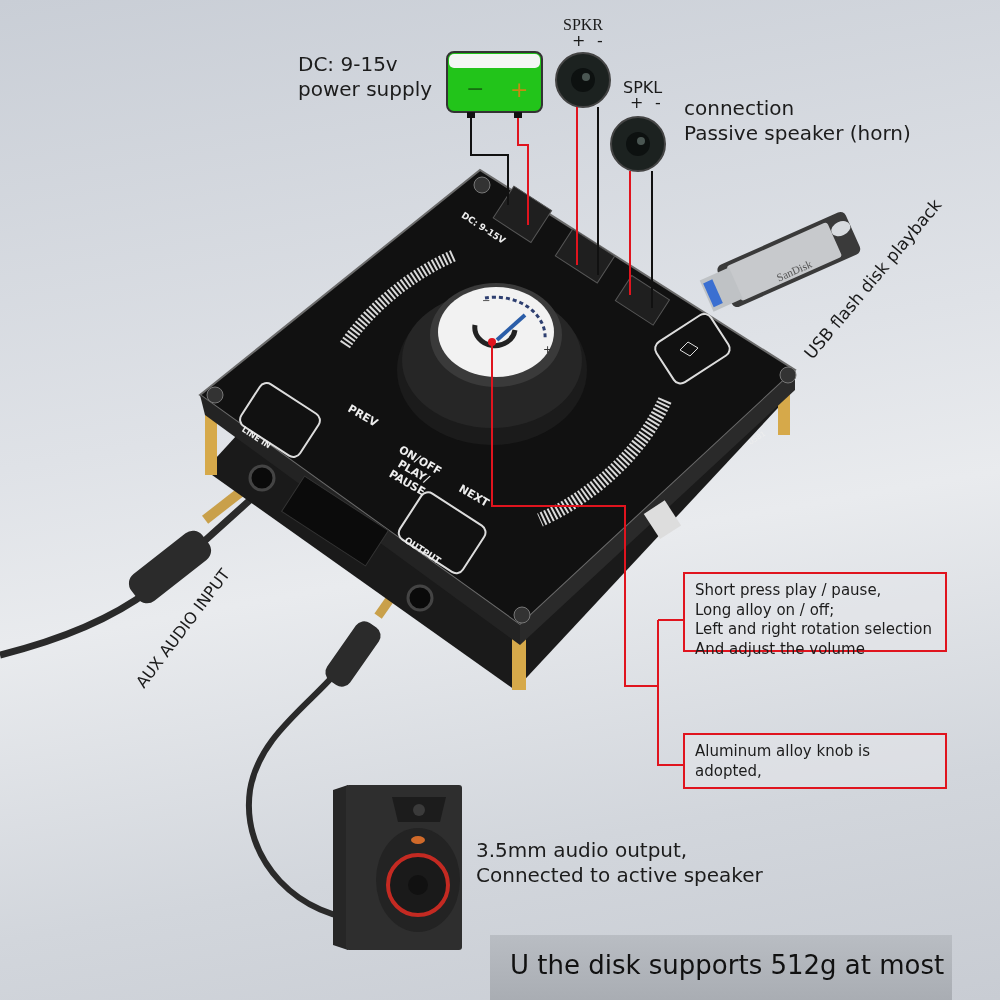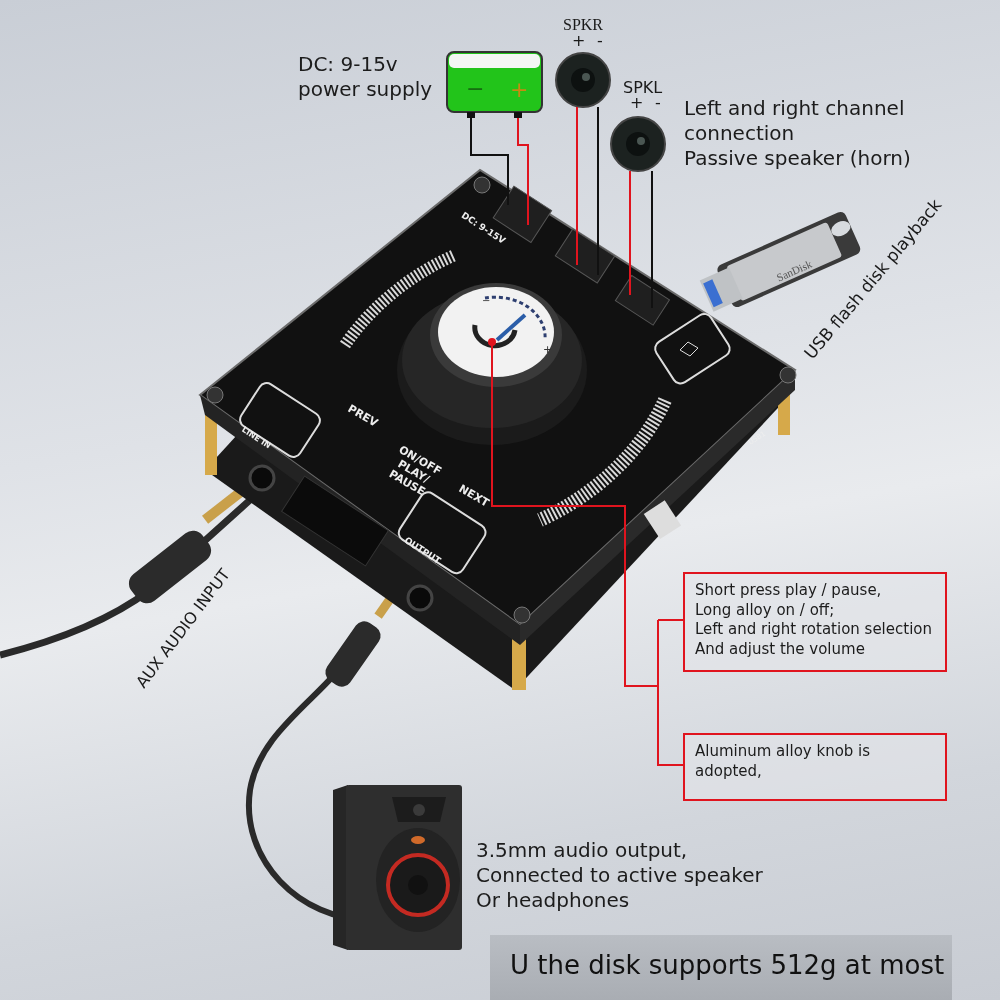--- a/index.html
+++ b/index.html
@@ -133,21 +133,20 @@
 
 <div class="abs" style="left:563px;top:16px;font-size:16px;font-family:Liberation Serif, serif;">SPKR</div>
 <div class="abs" style="left:572px;top:31px;font-size:16px;">+</div>
 <div class="abs" style="left:597px;top:31px;font-size:16px;">-</div>
 
 <div class="abs" style="left:623px;top:78px;font-size:16px;">SPKL</div>
 <div class="abs" style="left:630px;top:93px;font-size:16px;">+</div>
 <div class="abs" style="left:655px;top:93px;font-size:16px;">-</div>
 
 <div class="abs lbl" style="left:684px;top:96px;">
-  <div>Left and right channel</div>
   <div>connection</div>
   <div>Passive speaker (horn)</div>
 </div>
 
 <div class="rot" style="left:800px;top:350px;transform:rotate(-50deg);font-size:17px;">USB flash disk playback</div>
 
 <div class="rot" style="left:465px;top:210px;transform:rotate(33deg);font-size:9px;color:#eee;font-weight:bold;">DC: 9-15V</div>
 <div class="rot" style="left:352px;top:402px;transform:rotate(30deg);font-size:11px;color:#eee;font-weight:bold;">PREV</div>
 <div class="rot" style="left:403px;top:443px;transform:rotate(30deg);font-size:11px;color:#eee;font-weight:bold;line-height:13px;text-align:center;">
   <div>ON/OFF</div>
@@ -156,31 +155,30 @@
 </div>
 <div class="rot" style="left:463px;top:482px;transform:rotate(30deg);font-size:11px;color:#eee;font-weight:bold;">NEXT</div>
 <div class="rot" style="left:245px;top:425px;transform:rotate(33deg);font-size:8px;color:#eee;font-weight:bold;">LINE IN</div>
 <div class="rot" style="left:408px;top:535px;transform:rotate(33deg);font-size:9px;color:#eee;font-weight:bold;">OUTPUT</div>
 <div class="rot" style="left:747px;top:440px;transform:rotate(-33deg);font-size:7px;color:#eee;">USB1</div>
 <div class="abs" style="left:482px;top:295px;font-size:10px;color:#333;">−</div>
 <div class="abs" style="left:543px;top:343px;font-size:11px;color:#333;">+</div>
 
 <div class="rot" style="left:132px;top:680px;transform:rotate(-53deg);font-size:16px;">AUX AUDIO INPUT</div>
 
-<div class="callout small" style="left:683px;top:572px;width:264px;height:100px;">
+<div class="callout small" style="left:683px;top:572px;width:264px;height:80px;">
   <div>Short press play / pause,</div>
   <div>Long alloy on / off;</div>
   <div>Left and right rotation selection</div>
   <div>And adjust the volume</div>
 </div>
-<div class="callout small" style="left:683px;top:733px;width:264px;height:68px;">
+<div class="callout small" style="left:683px;top:733px;width:264px;height:56px;">
   <div>Aluminum alloy knob is adopted,</div>
 </div>
 
 <div class="abs lbl" style="left:476px;top:838px;">
   <div>3.5mm audio output,</div>
   <div>Connected to active speaker</div>
-  <div>Or headphones</div>
 </div>
 
 <div class="banner">
   <span>U the disk supports 512g at most</span>
 </div>
 
 </body></html>

